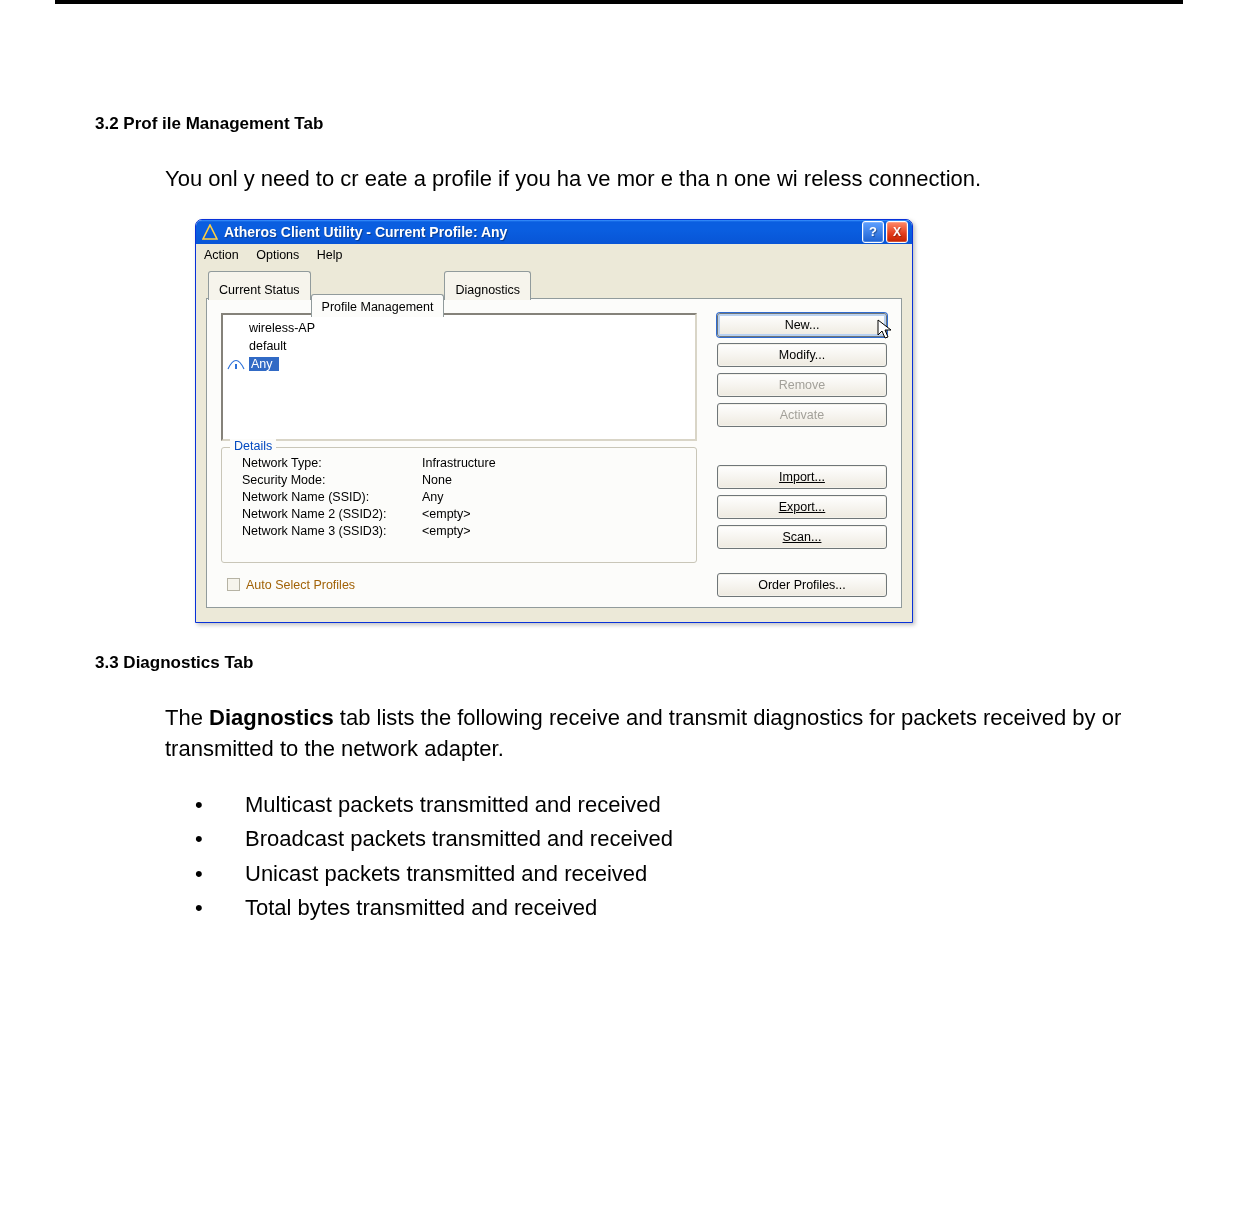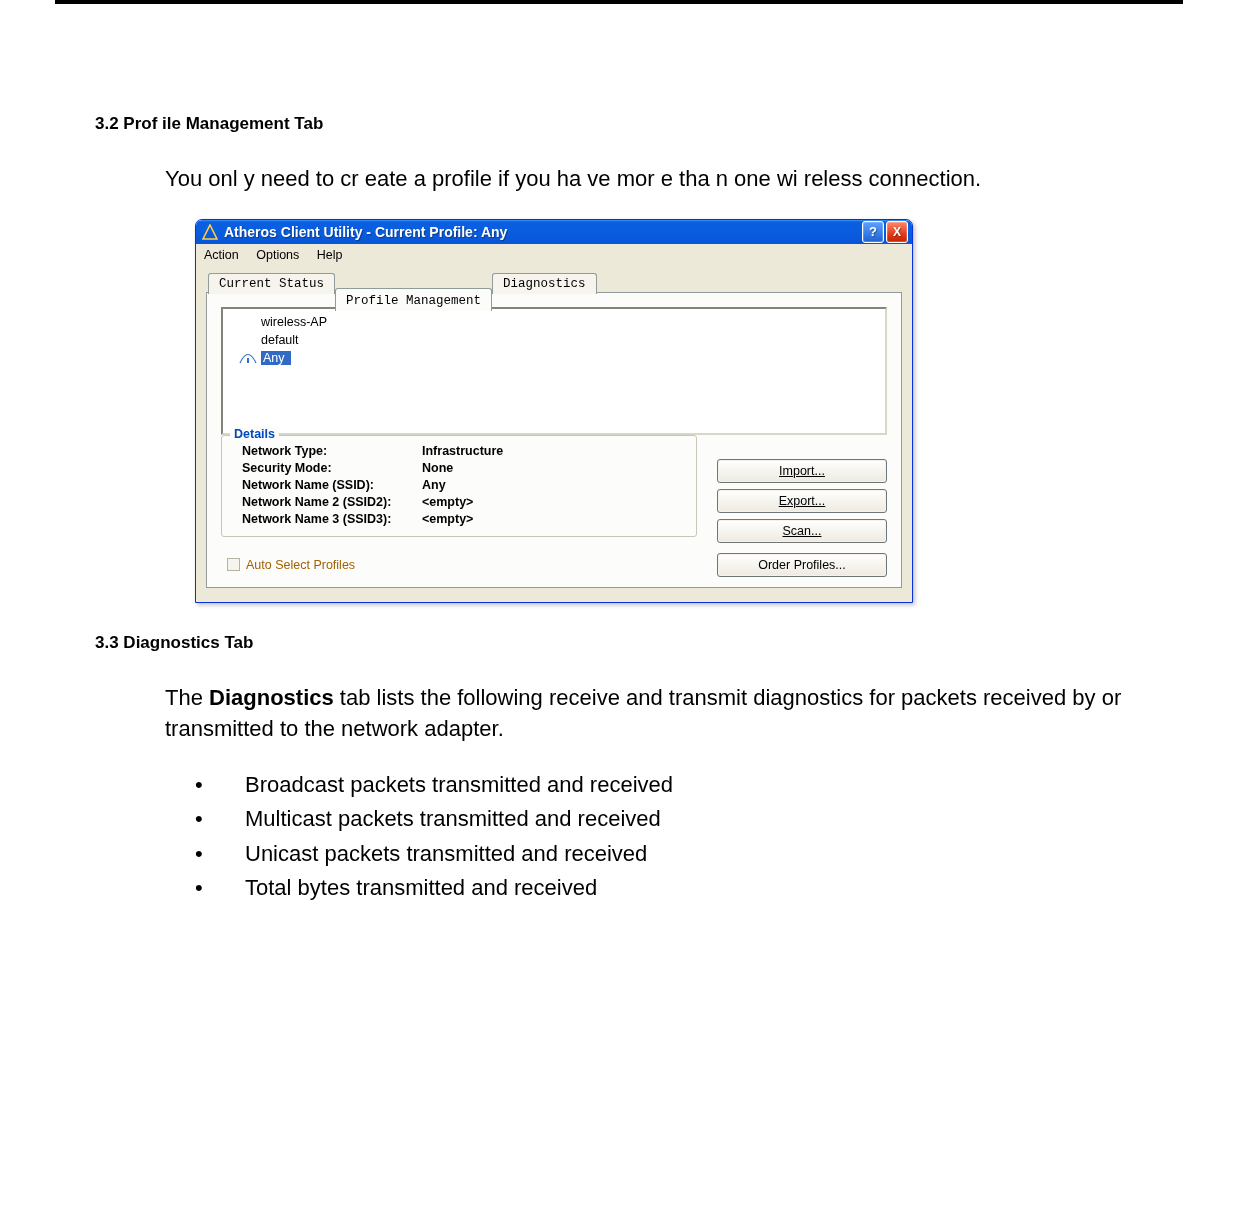--- a/index.html
+++ b/index.html
@@ -94,47 +94,46 @@
   .xp-tabs {
     display: flex;
     align-items: flex-end;
     margin-bottom: -1px;
     padding-left: 2px;
   }
   .xp-tab {
     border: 1px solid #919b9c;
     border-bottom: none;
     background: #f6f4ec;
-    padding: 3px 10px 3px 10px;
+    padding: 11px 10px 3px 10px;
     margin-right: 0px;
     border-radius: 3px 3px 0 0;
     position: relative;
     top: 1px;
-    font-family: Liberation Mono, monospace;
   }
   .xp-tab.active {
     background: #fcfcfa;
     padding-top: 5px;
     top: 18px;
     z-index: 3;
   }
   .xp-tabbody {
     border: 1px solid #919b9c;
     background: #fcfcfa;
     padding: 14px 14px 10px 14px;
   }
   .xp-row {
     display: flex;
   }
   .xp-listbox {
     flex: 1;
     height: 128px;
     background: #fff;
     border: 2px inset #d9d5c7;
-    padding: 4px 12px;
+    padding: 4px 0;
     overflow: hidden;
   }
   .xp-listbox .li {
     padding: 0px 6px 0px 26px;
     line-height: 18px;
     white-space: nowrap;
   }
   .xp-listbox .li.sel {
     position: relative;
     padding-left: 26px;
@@ -172,24 +171,23 @@
   .cursor {
     position: absolute;
     right: -8px; top: 6px;
     width: 18px; height: 22px;
     pointer-events: none;
   }
   .newwrap { position: relative; }
   .xp-group {
     border: 1px solid #c9c6b8;
     border-radius: 3px;
-    margin-top: 0;
-    padding: 8px 10px 10px 10px;
+    margin-top: 6px;
+    padding: 8px 10px 24px 10px;
     position: relative;
-    font-weight: bold;
   }
   .xp-group .legend {
     position: absolute;
     top: -9px; left: 8px;
     background: #fcfcfa;
     padding: 0 4px;
     color: #0048c0;
   }
   .xp-details {
     display: grid;
@@ -265,20 +263,33 @@
               <span class="sigicon">
                 <svg viewBox="0 0 18 14">
                     <path d="M1 13 Q9 -4 17 13" fill="none" stroke="#2c70d8" stroke-width="1.2"></path>
                     <rect x="8" y="8" width="2" height="5" fill="#2c70d8"></rect>
                   </svg>
               </span>
               <span class="seltxt">Any</span>
             </div>
           </div>
 
+          <div class="xp-btncol">
+            <div class="newwrap">
+              <div class="xp-button default">New...</div>
+              <span class="cursor">
+                <svg viewBox="0 0 18 22">
+                    <path d="M1 1 L1 16 L5 12 L8 19 L11 18 L8 11 L14 11 Z" fill="#fff" stroke="#000" stroke-width="1"></path>
+                  </svg>
+              </span>
+            </div>
+            <div class="xp-button">Modify...</div>
+            <div class="xp-button disabled">Remove</div>
+            <div class="xp-button disabled">Activate</div>
+          </div>
         </div>
 
         <div class="xp-row">
           <div style="flex:1">
             <div class="xp-group">
               <span class="legend">Details</span>
               <div class="xp-details">
                 <div>Network Type:</div>
                 <div>Infrastructure</div>
                 <div>Security Mode:</div>
@@ -311,19 +322,19 @@
     </div>
   </div>
 
   <h2 class="section">3.3     Diagnostics Tab</h2>
 
   <p class="bodytxt">
     <span>The </span><b>Diagnostics</b><span> tab lists the following receive and transmit diagnostics for packets received by or transmitted to the network adapter.</span>
   </p>
 
   <ul class="bullets">
+    <li>Multicast packets transmitted and received</li>
     <li>Broadcast packets transmitted and received</li>
-    <li>Multicast packets transmitted and received</li>
     <li>Unicast packets transmitted and received</li>
     <li>Total bytes transmitted and received</li>
   </ul>
 
 </div>
 
 </body></html>

